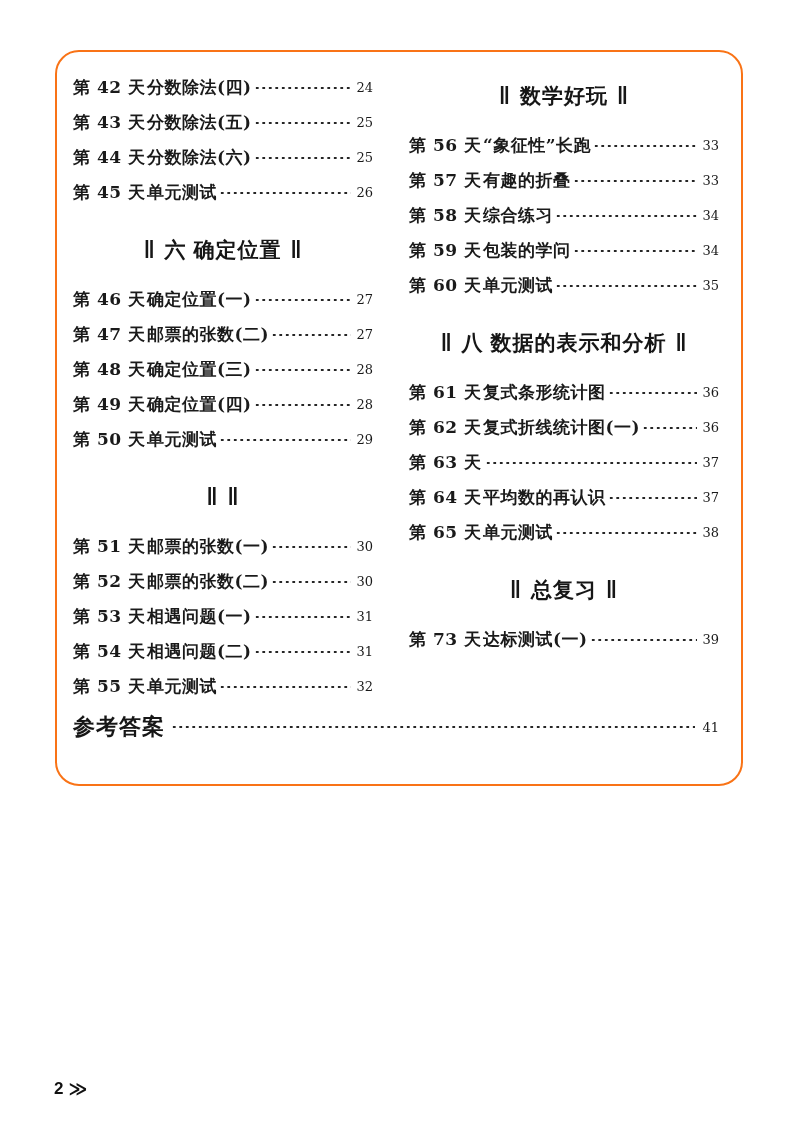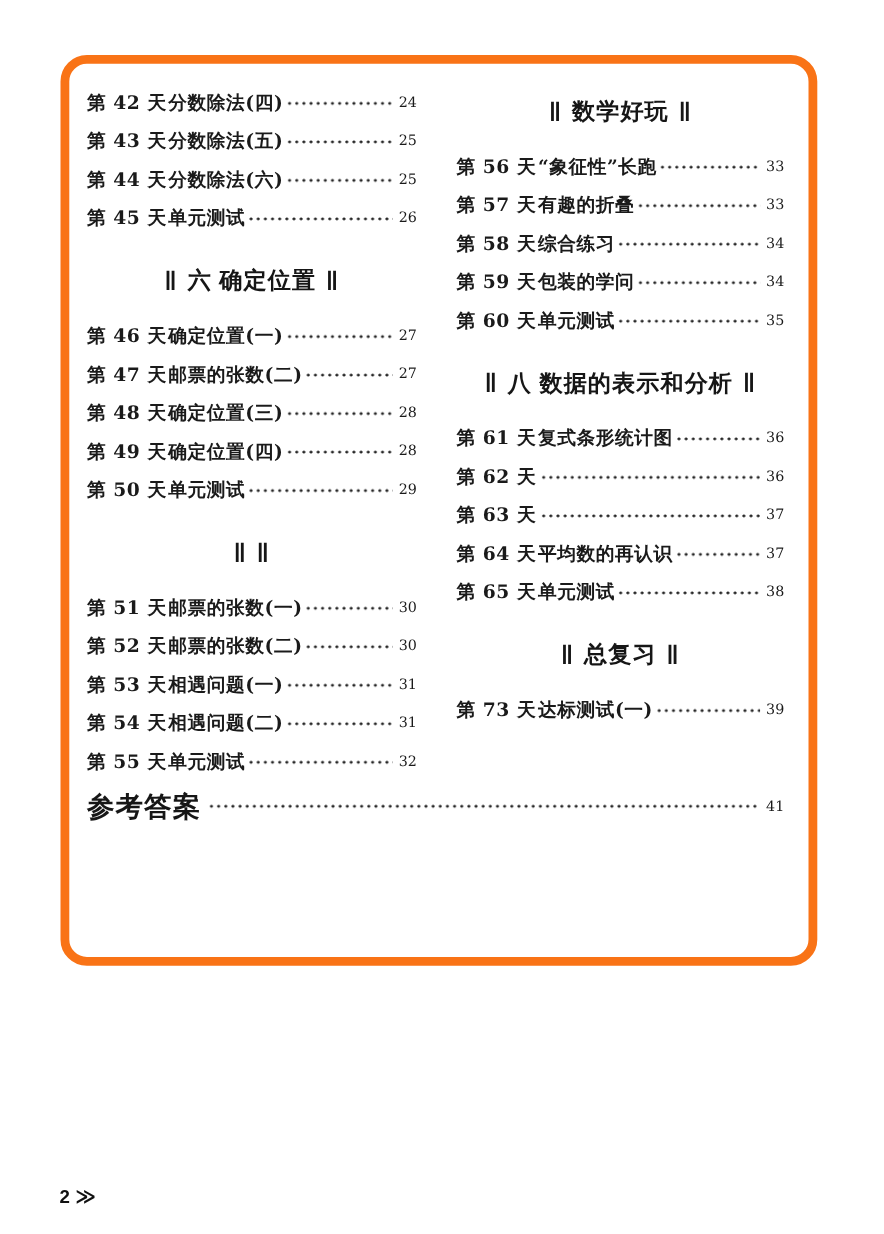--- a/index.html
+++ b/index.html
@@ -12,22 +12,22 @@
   }
   .sheet {
     position: relative;
     width: 804px; height: 1122px;
     background: #ffffff;
     overflow: hidden;
   }
   .frame {
     position: absolute;
     left: 55px; top: 50px;
-    width: 688px; height: 828px;
-    border: 8px solid #f97316;
+    width: 688px; height: 736px;
+    border: 2px solid #f97316;
     border-radius: 24px;
     background: #ffffff;
     padding: 18px 22px 0 16px;
   }
   .columns { display: flex; align-items: flex-start; }
   .col { display: flex; flex-direction: column; }
   .col-left  { width: 300px; flex: none; }
   .col-right { flex: 1; margin-left: 36px; min-width: 0; }
 
   .toc-block { display: flex; flex-direction: column; }
@@ -79,21 +79,21 @@
   .answers-row {
     display: flex; align-items: center;
     margin-top: 8px;
     height: 30px;
     white-space: nowrap;
   }
   .answers-title {
     flex: none;
     font-family: "Liberation Sans", "DejaVu Sans", sans-serif;
     font-weight: bold;
-    font-size: 25px;
+    font-size: 22px;
     letter-spacing: 1px;
     color: #161616;
   }
   .answers-row .leader { margin-left: 6px; margin-right: 4px; }
 
   .footer {
     position: absolute;
     left: 54px; top: 1078px;
     display: flex; align-items: center; gap: 5px;
     font-family: "Liberation Sans", "DejaVu Sans", sans-serif;
@@ -255,20 +255,21 @@
               <span class="dbar">‖</span>
             </div>
             <div class="toc-row">
               <span class="day">第 61 天</span>
               <span class="title">复式条形统计图</span>
               <span class="leader"></span>
               <span class="pagenum">36</span>
             </div>
             <div class="toc-row">
               <span class="day">第 62 天</span>
+              <span class="title">复式折线统计图(一)</span>
               <span class="leader"></span>
               <span class="pagenum">36</span>
             </div>
             <div class="toc-row">
               <span class="day">第 63 天</span>
               <span class="leader"></span>
               <span class="pagenum">37</span>
             </div>
             <div class="toc-row">
               <span class="day">第 64 天</span>

